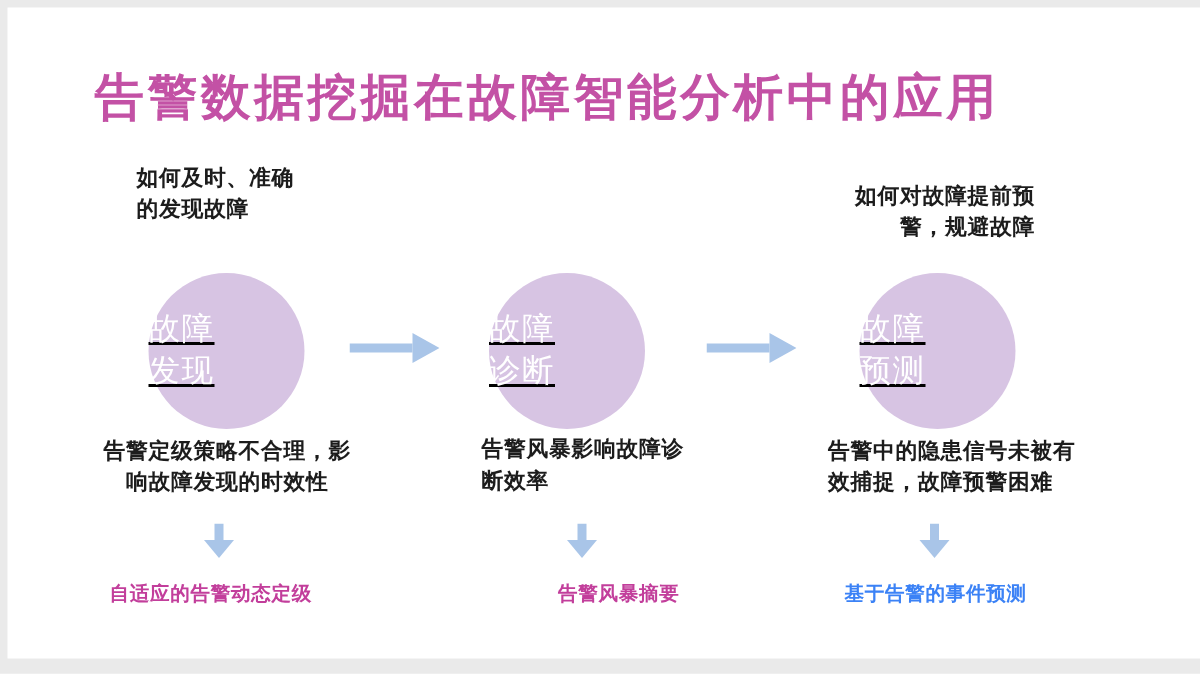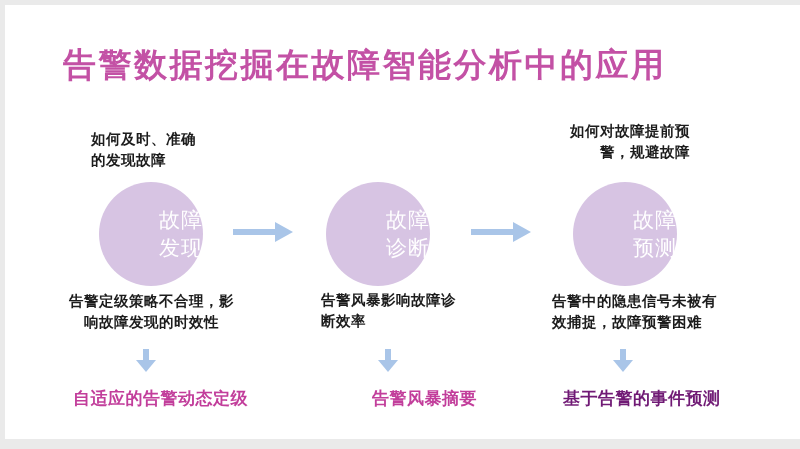--- a/index.html
+++ b/index.html
@@ -32,52 +32,53 @@
     white-space: nowrap;
   }
   .question, .problem {
     font-size: 14.5px;
     font-weight: bold;
     color: #1c1c1c;
     line-height: 21px;
     white-space: pre-line;
     letter-spacing: 0.5px;
   }
-  .q1 { left: 86px;  top: 124px; }
+  .q1 { left: 86px;  top: 104px; }
   .q2 { left: 316px; top: 116px; }
   .q3 { left: 565px; top: 116px; text-align: right; }
   .circle {
     width: 104px;
     height: 104px;
     border-radius: 50%;
     display: flex;
     align-items: center;
-    justify-content: flex-end;
+    justify-content: flex-start;
     text-align: center;
+    text-decoration: underline;
   }
   .c1 { left: 94px;  top: 177px; }
   .c2 { left: 321px; top: 177px; }
   .c3 { left: 568px; top: 177px; }
   .circle-label {
     color: #ffffff;
     font-size: 21px;
     line-height: 28px;
     letter-spacing: 1px;
     white-space: pre-line;
   }
   .h-arrow-1 { left: 228px; top: 214px; }
   .h-arrow-2 { left: 466px; top: 214px; }
   .p1 { left: 64px;  top: 286px; text-align: center; }
   .p2 { left: 316px; top: 286px; font-family: Liberation Mono, monospace; }
   .p3 { left: 547px; top: 286px; }
   .d-arrow-1 { left: 130px; top: 344px; }
   .d-arrow-2 { left: 372px; top: 344px; }
   .d-arrow-3 { left: 607px; top: 344px; }
   .solution {
-    font-size: 17px;
+    font-size: 13px;
     font-weight: bold;
     letter-spacing: 0.5px;
     white-space: nowrap;
   }
   .s1 { left: 68px;  top: 382px; }
   .s2 { left: 331px; top: 382px; margin-left: 36px; }
   .s3 { left: 558px; top: 382px; }
 </style>
 </head>
 <body>
@@ -138,15 +139,15 @@
   </svg>
   <svg class="abs d-arrow-3" width="22" height="24">
     <g fill="#a9c5e8">
       <rect x="8" y="0" width="6" height="12"></rect>
       <polygon points="1,11 21,11 11,23"></polygon>
     </g>
   </svg>
 
   <div class="abs solution s1" style="color: rgb(194, 62, 155);">自适应的告警动态定级</div>
   <div class="abs solution s2" style="color: rgb(194, 62, 155);">告警风暴摘要</div>
-  <div class="abs solution s3" style="color: #701a75;">基于告警的事件预测</div>
+  <div class="abs solution s3" style="color: #3b82f6;">基于告警的事件预测</div>
 
 </div>
 
 </body></html>

